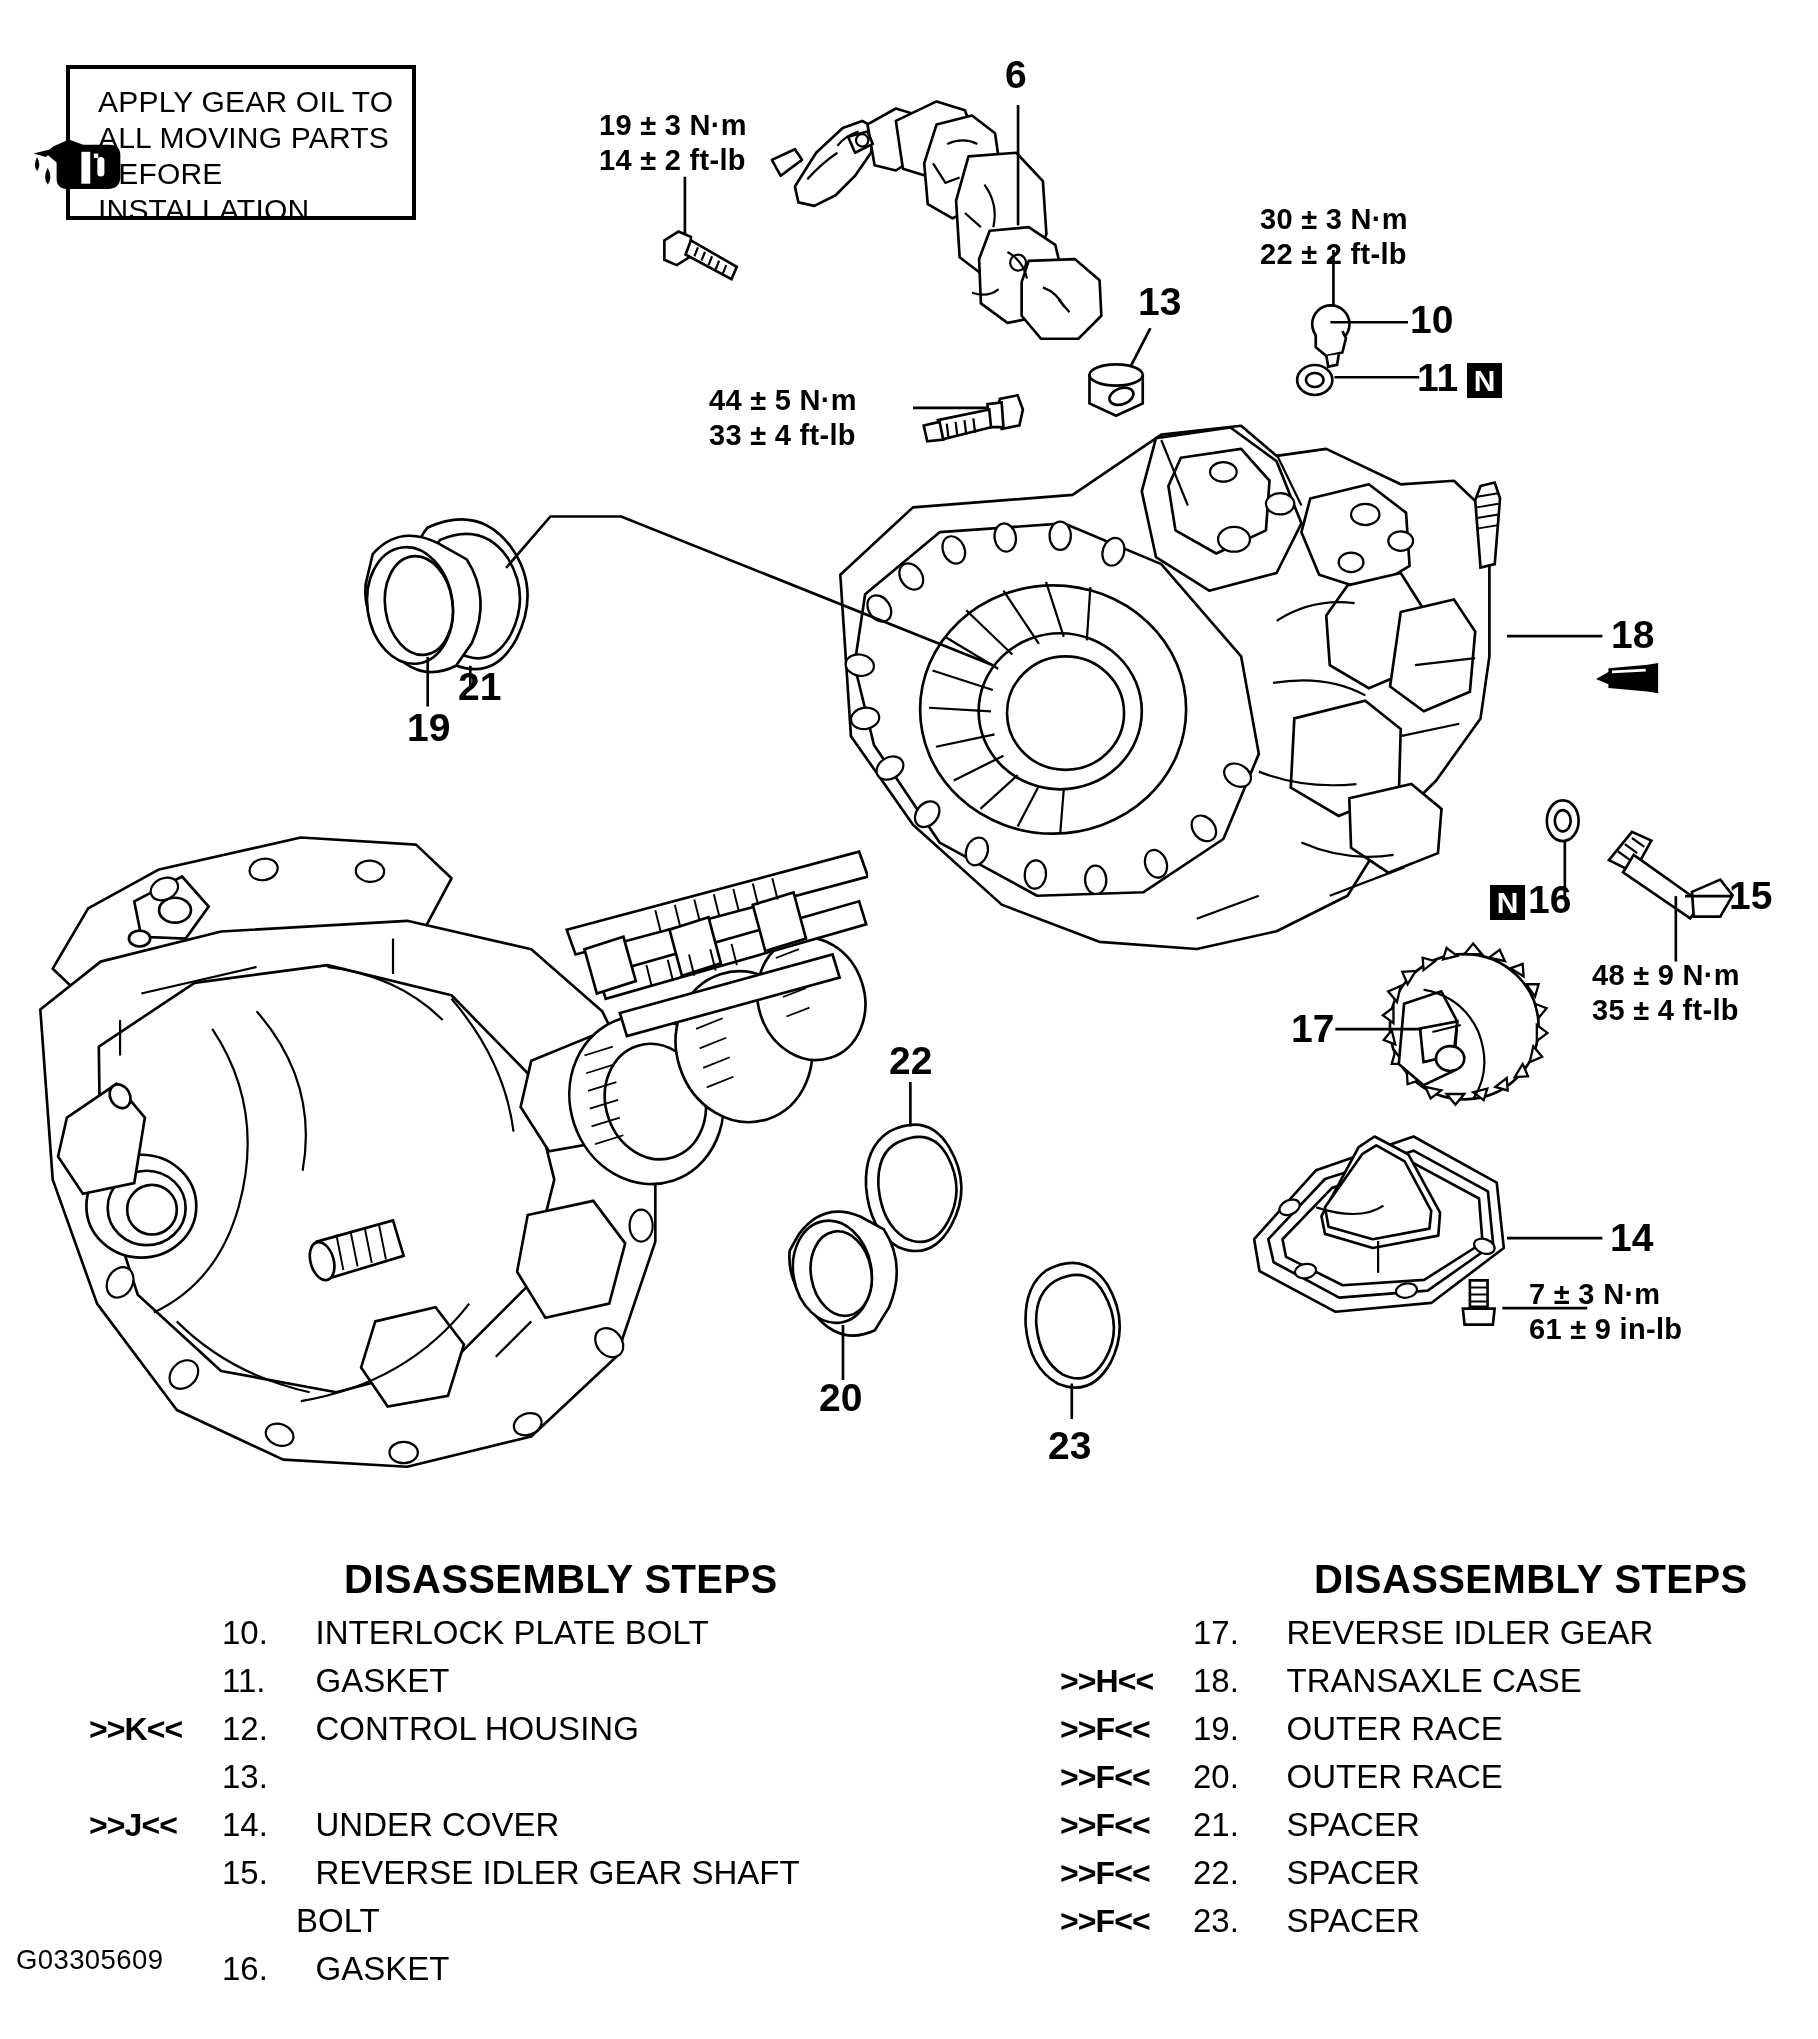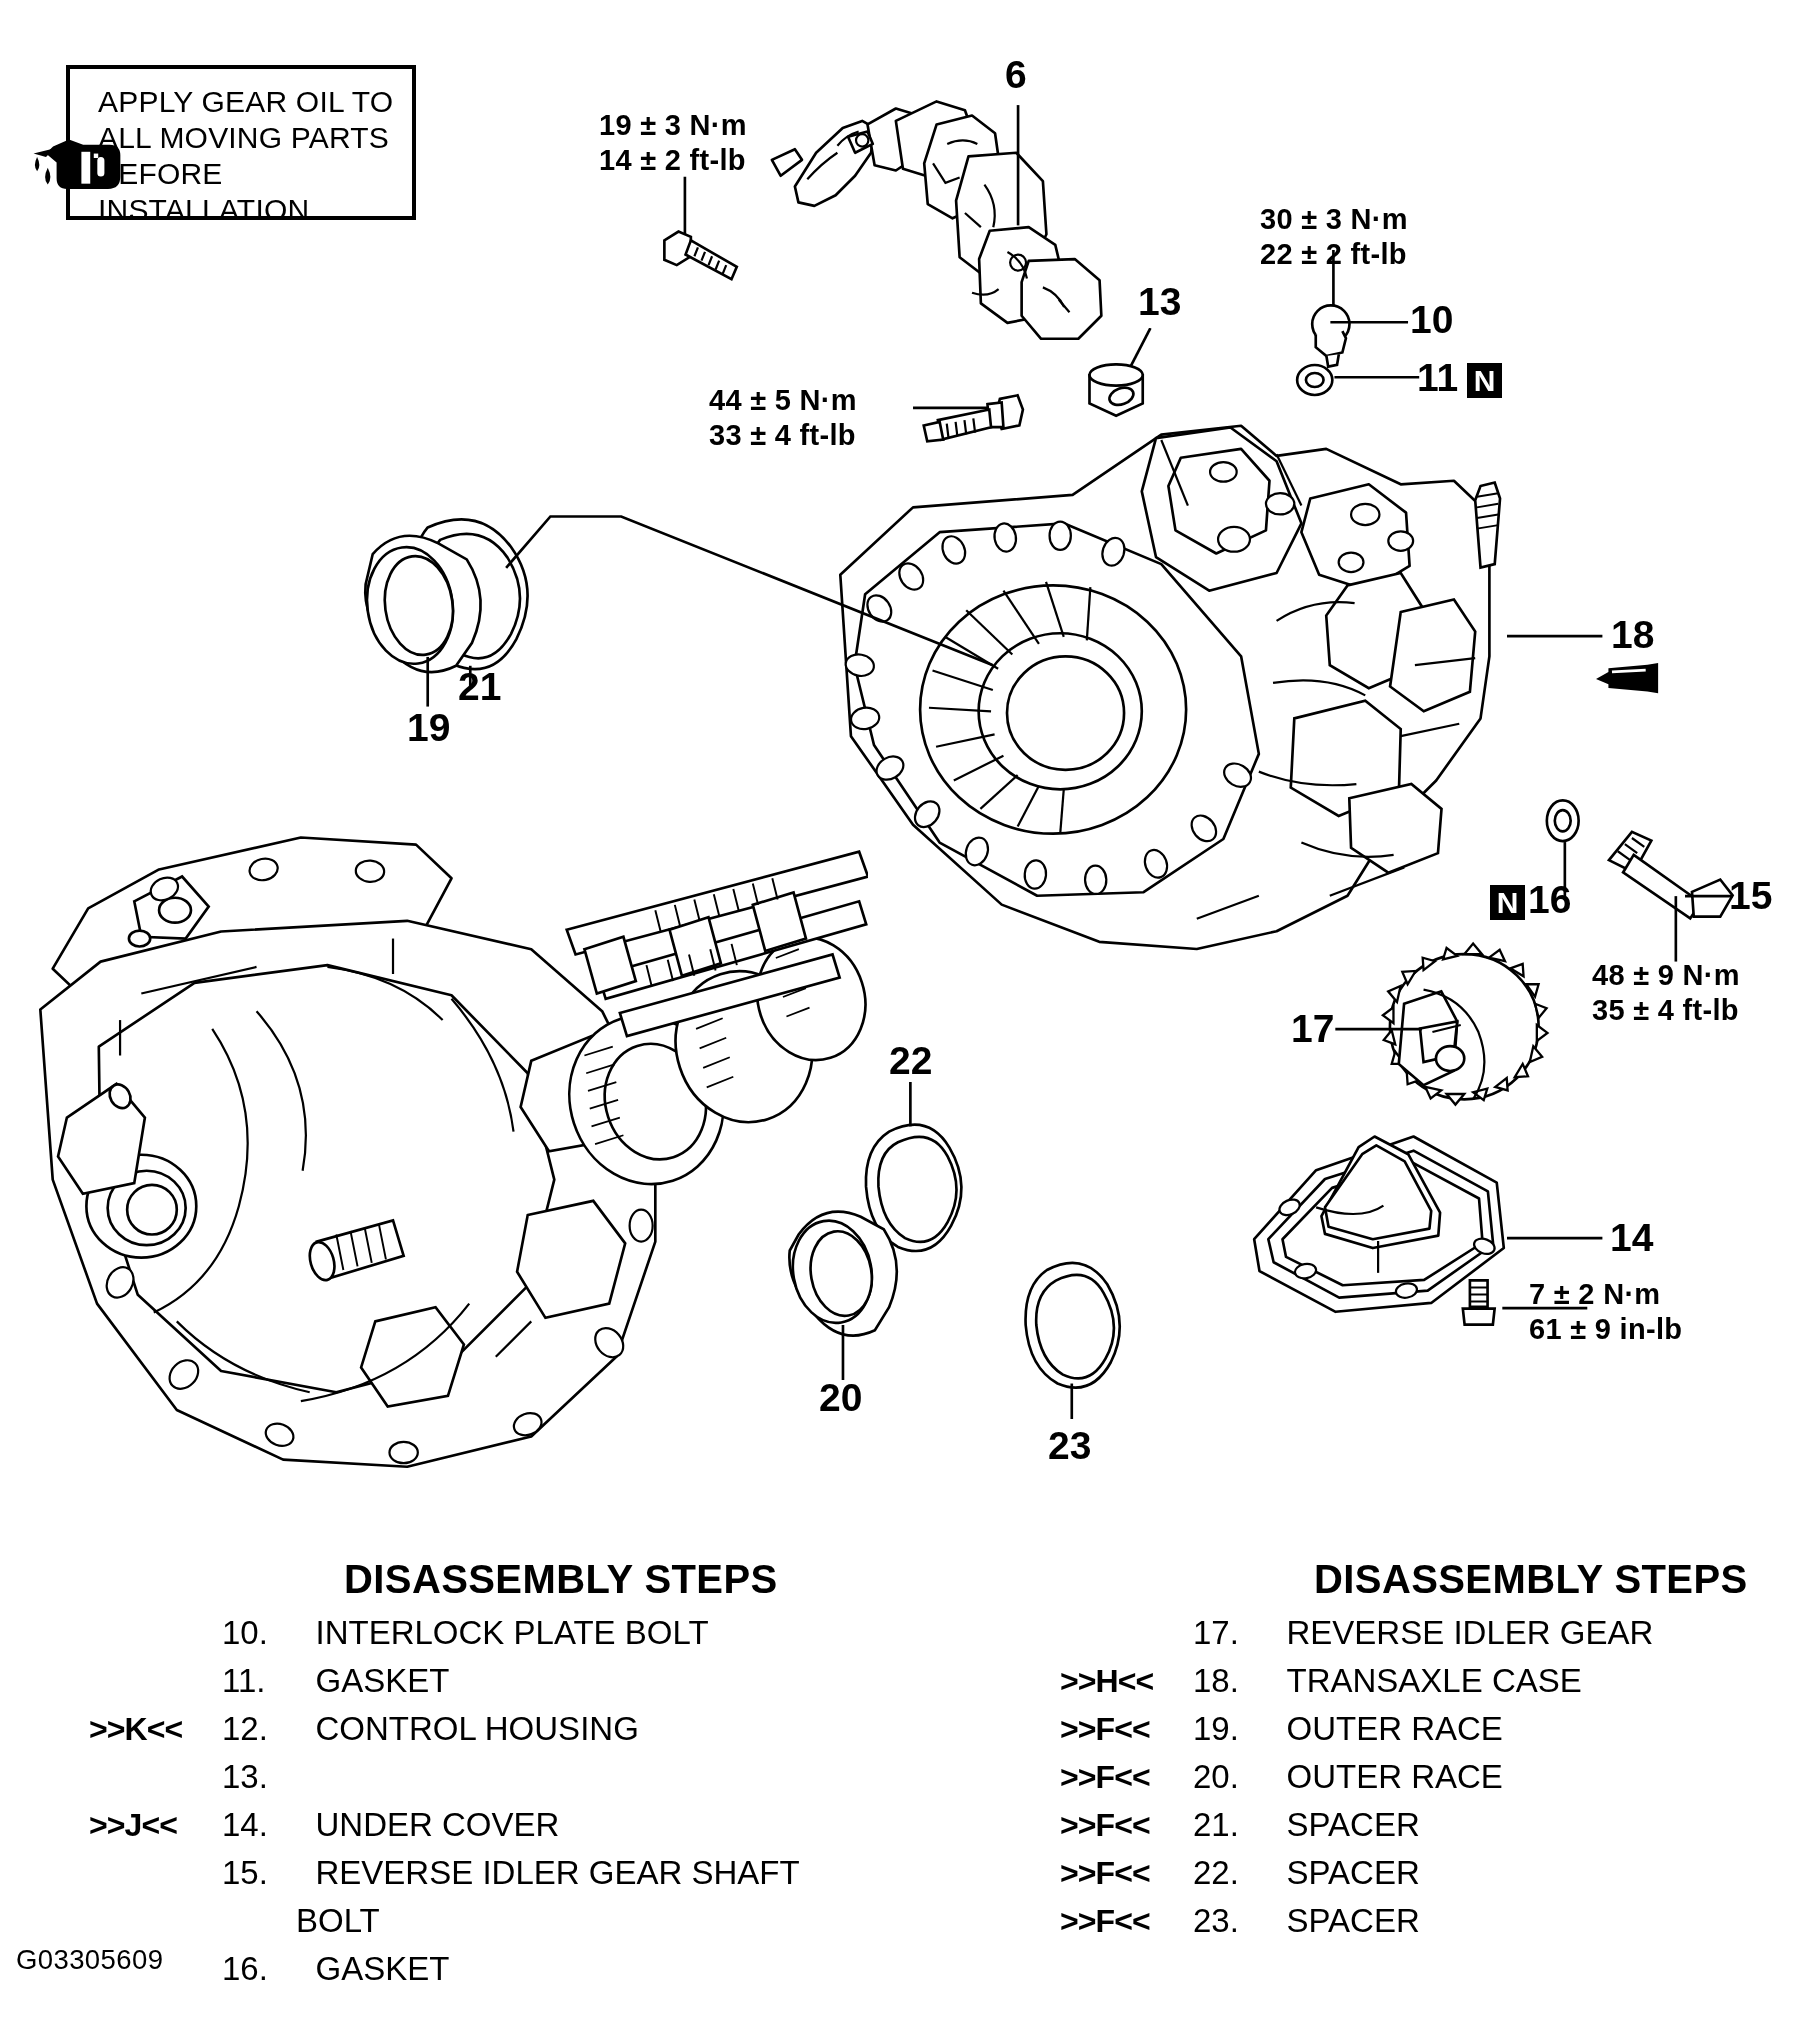--- a/index.html
+++ b/index.html
@@ -393,21 +393,21 @@
     <path d="M10 38 L46 38 L44 56 L12 56 Z"></path>
   </g>
   <g stroke="#000" stroke-width="2.2">
     <path d="M18 14 L38 14 M18 22 L38 22 M18 30 L38 30"></path>
   </g>
 </svg>
 <svg class="abs" style="left:1502px;top:1302px;" width="98" height="12.4" viewBox="0 0 110 14">
   <path d="M0 7 L96 7" stroke="#000" stroke-width="3"></path>
 </svg>
 <div class="abs torque" style="left:1529px;top:1277px;">
-  <div>7 ± 2 N·m</div>
+  <div>7 ± 3 N·m</div>
   <div>61 ± 9 in-lb</div>
 </div>
 
 <svg class="abs" style="left:35px;top:825px;" width="833" height="656" viewBox="0 0 940 740">
   <g fill="#fff" stroke="#000" stroke-width="3" stroke-linejoin="round">
 
     <path d="M20 162 L60 94 L140 50 L300 14 L430 22 L470 60 L438 120 L320 150 L180 180 L60 200 Z"></path>
 
     <path d="M6 208 L74 154 L210 120 L420 108 L560 140 L640 210 L700 330 L700 470 L656 600 L560 690 L420 724 L280 716 L160 660 L70 540 L20 400 Z"></path>
 

